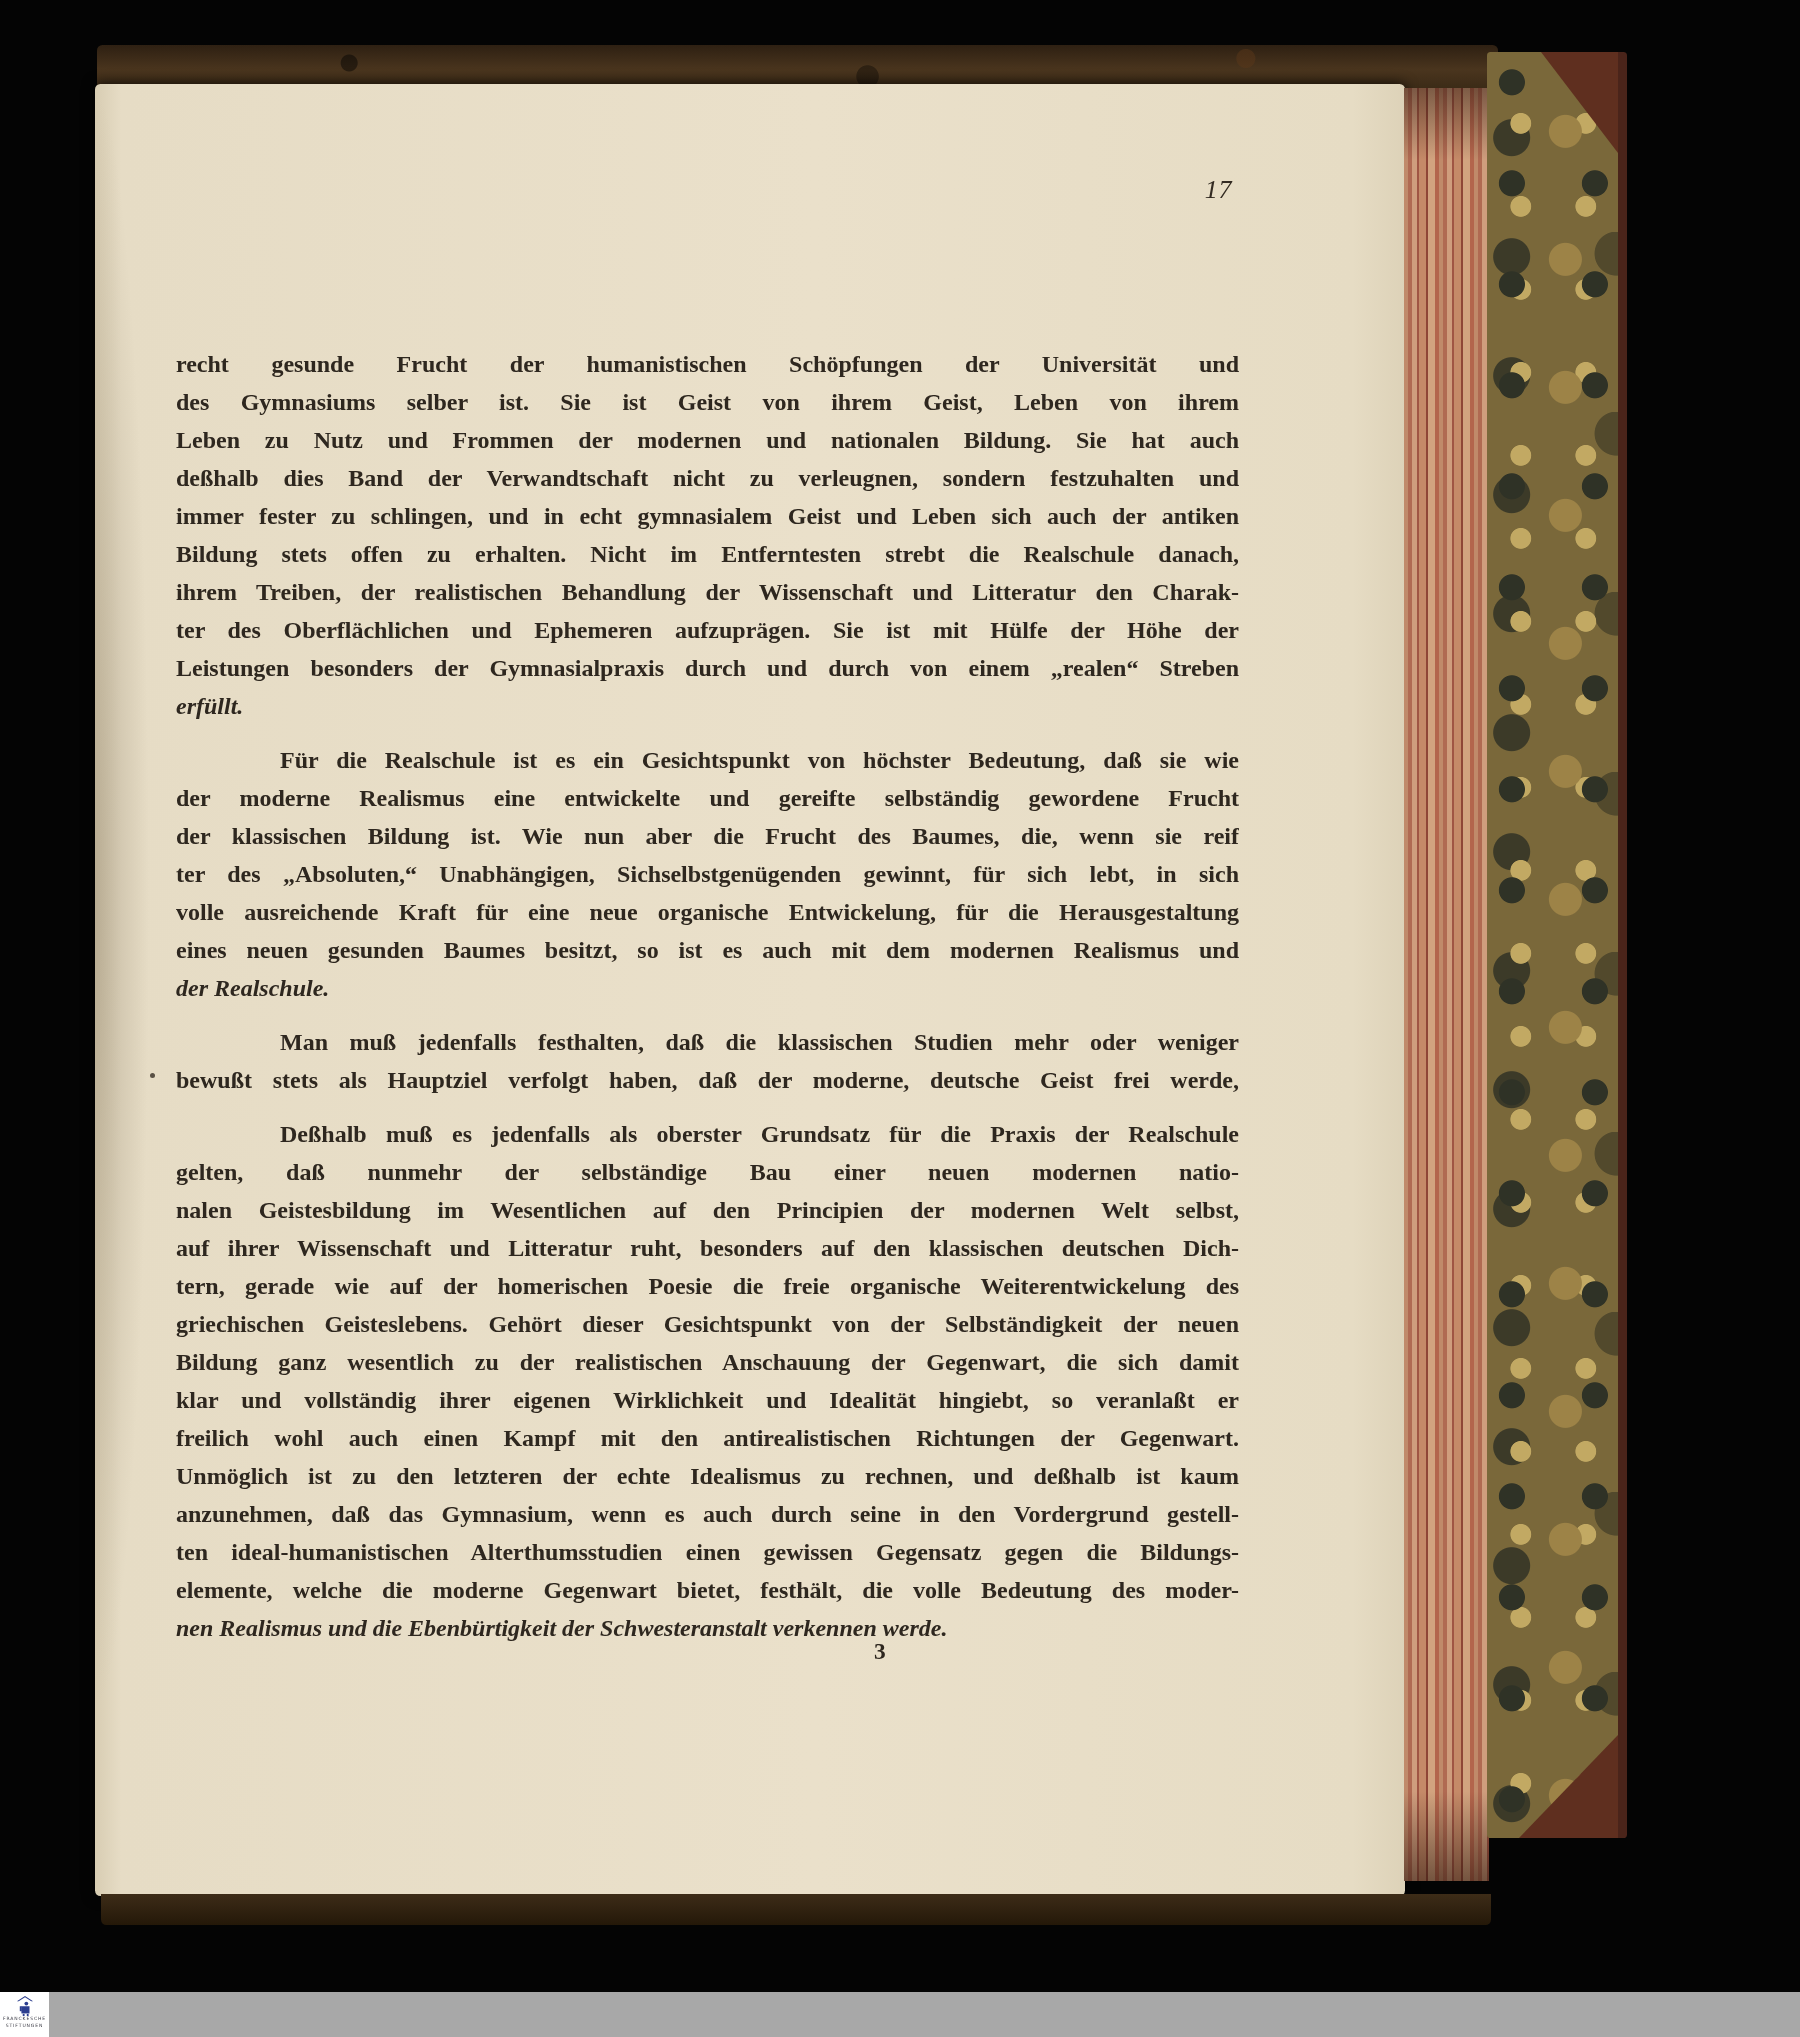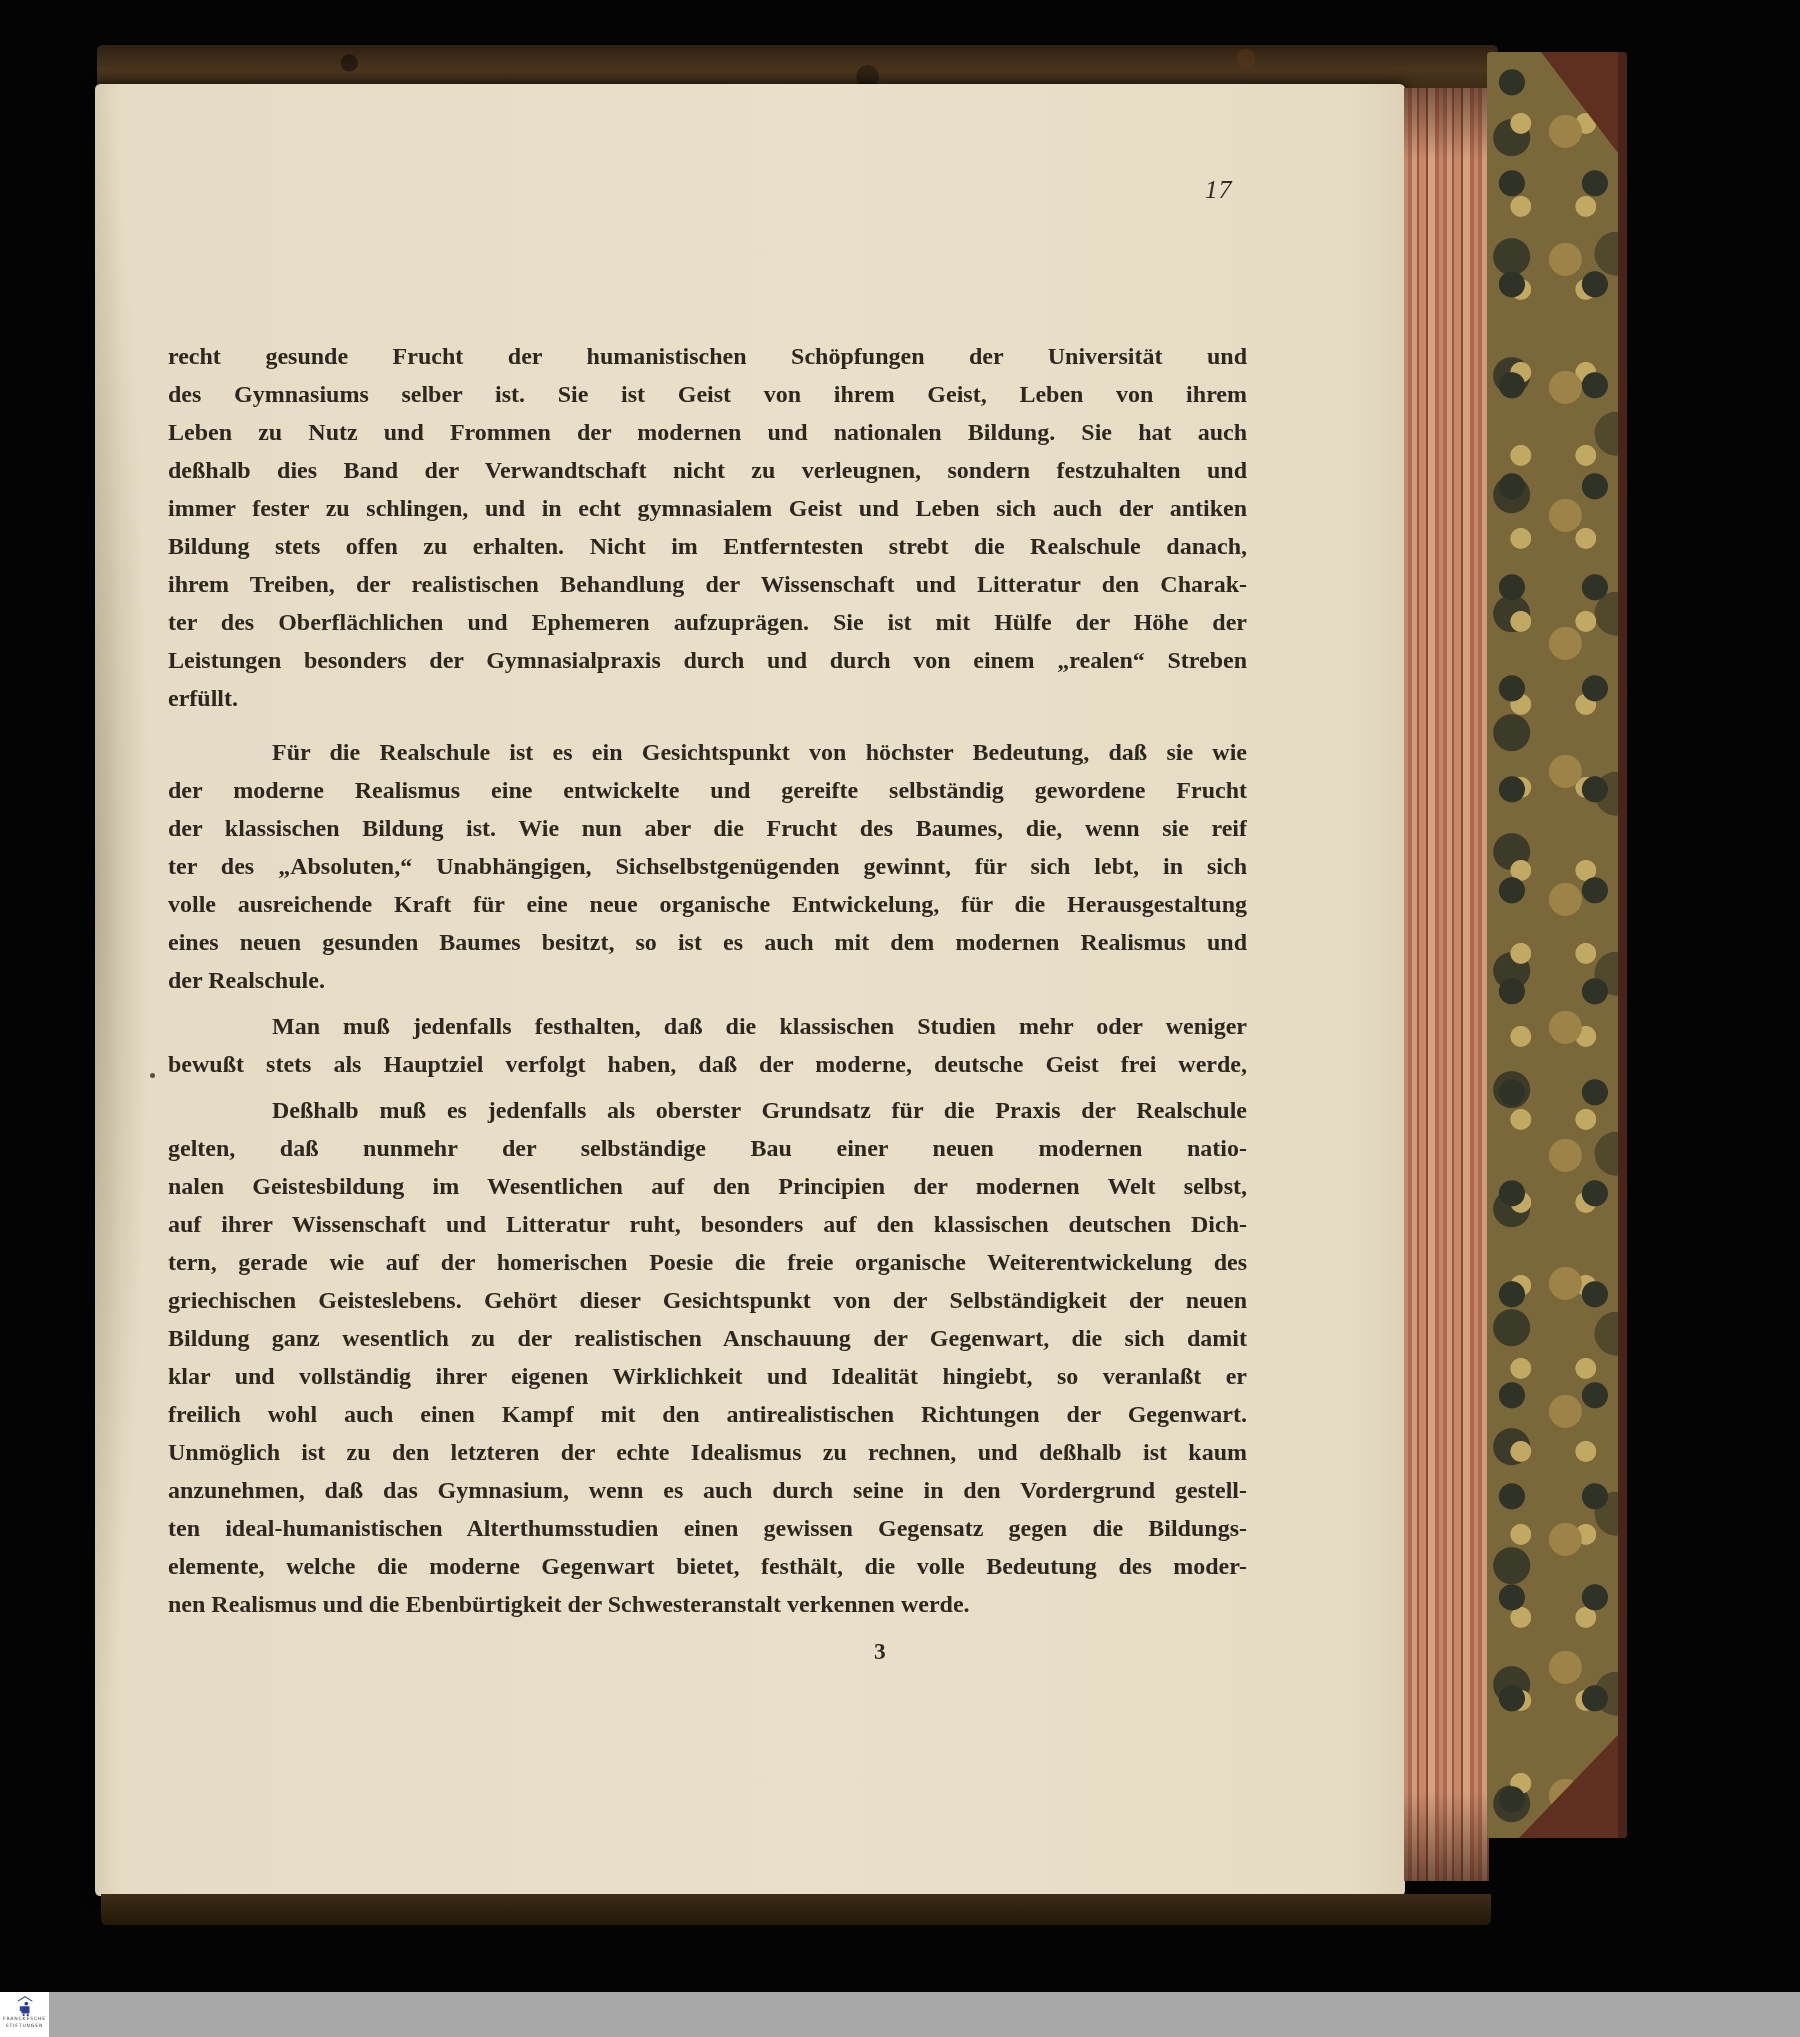--- a/index.html
+++ b/index.html
@@ -59,33 +59,33 @@
   
   .folio-row{
     position:absolute;left:65px;top:91px;width:1095px;
     text-align:right;padding-right:22.5px;box-sizing:border-box;
     font-size:26px;color:#332b22;letter-spacing:0.9px;font-style:italic;
   }
   .textblock{
     position:absolute;left:65px;top:245px;width:1095px;
     font-size:24px;font-weight:bold;color:#2e271f;line-height:38px;
   }
-  .para{margin:8px;}
+  .para{margin:16px;}
   .para + .para{margin-top:16px;}
   .para.tight{margin-top:7.2px;}
   .line{
     width:100%;
     text-align:justify;
     text-align-last:justify;
     white-space:normal;
     overflow:hidden;
     height:38px;
   }
   .line.indent{text-indent:104px;}
-  .line.last{text-align-last:left;}
+  .line.last{text-align-last:left;font-style:italic;}
   .sig-mark{
     position:absolute;left:779px;top:1554px;
     font-size:23.4px;font-weight:bold;color:#2e271f;
   }
   .margin-dot{
     position:absolute;left:55px;top:989px;width:5.4px;height:5.4px;border-radius:50%;
     background:#3f372d;opacity:.85;
   }
   
   .footer-bar{

